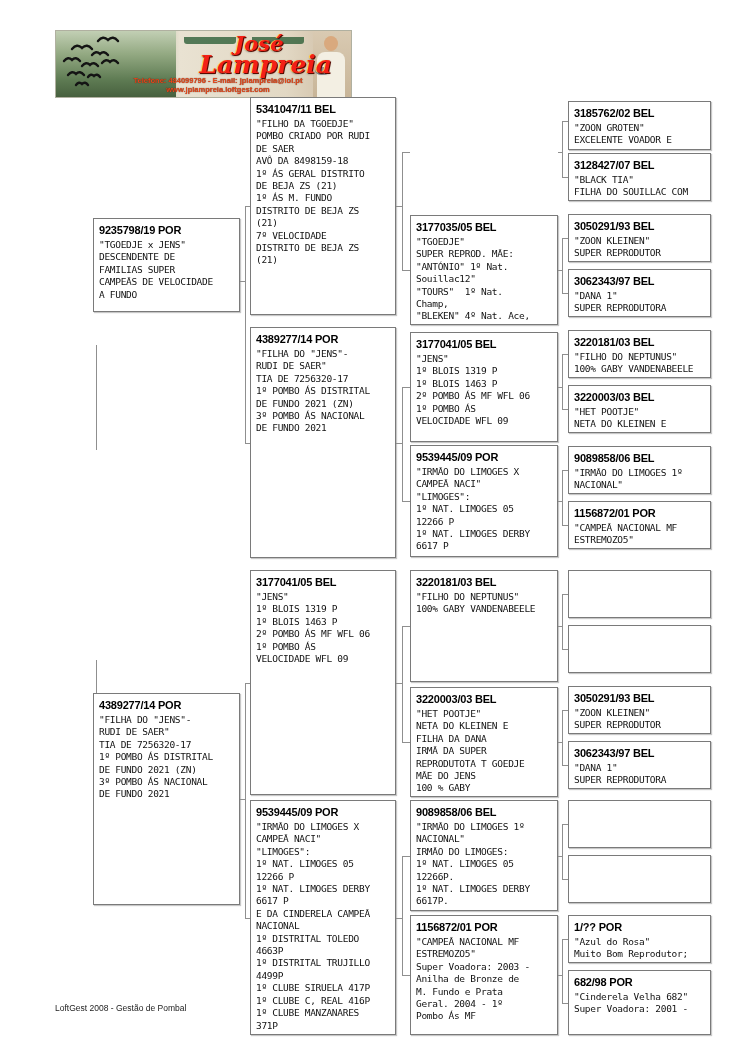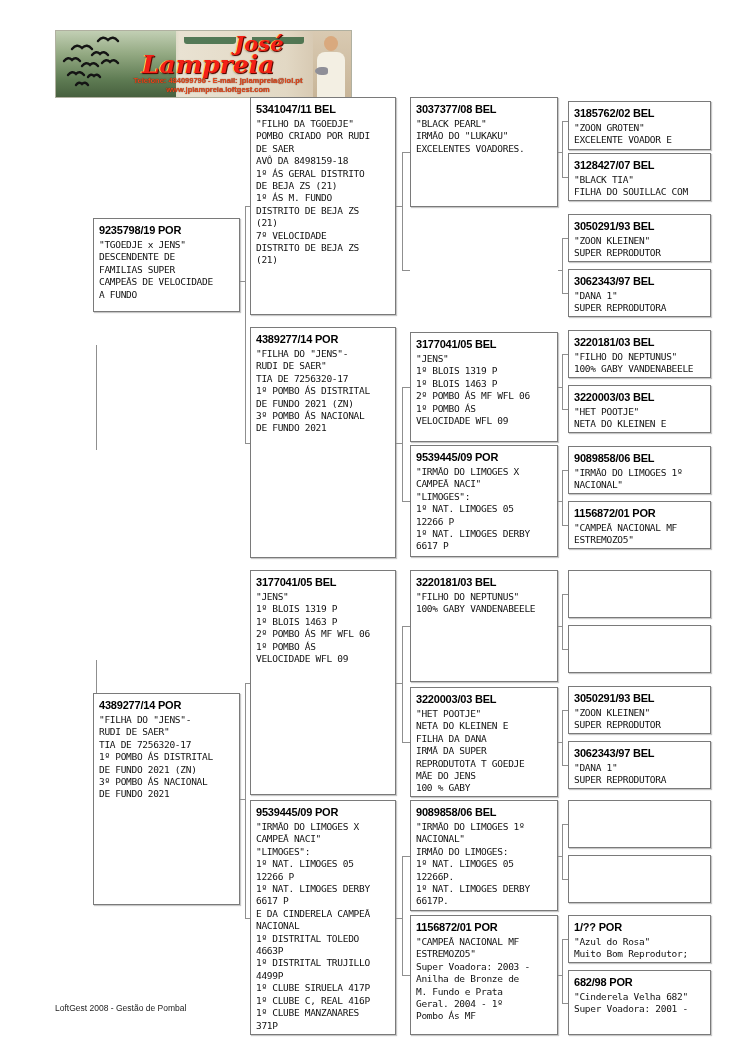--- a/index.html
+++ b/index.html
@@ -27,21 +27,21 @@
   .logo-awning2{position:absolute;left:196px;top:6px;width:52px;height:7px;background:#2e5f38;border-radius:0 0 3px 3px;opacity:.8;}
   .logo-man{position:absolute;right:0;top:0;width:38px;height:66px;
         background:linear-gradient(180deg,#d9cab2 0%,#c8b598 100%);}
   .logo-man .head{position:absolute;left:11px;top:5px;width:14px;height:15px;border-radius:50%;background:#d9a97e;}
   .logo-man .body{position:absolute;left:4px;top:21px;width:28px;height:45px;border-radius:8px 8px 0 0;background:#f3efe3;}
   .logo-man .pigeon{position:absolute;left:2px;top:36px;width:13px;height:8px;border-radius:60% 40% 40% 60%;background:#8f8f98;}
   .logo-birds{position:absolute;left:2px;top:4px;}
   .logo-name1{position:absolute;left:128px;top:0px;width:150px;text-align:center;
         font-family:"DejaVu Serif",serif;font-style:italic;font-weight:bold;font-size:21px;color:#f32017;
         text-shadow:1px 1px 0 #5a0a00,-1px 0 0 #ffd24a,0 1px 2px rgba(0,0,0,.5);}
-  .logo-name2{position:absolute;left:86px;top:19px;width:190px;text-align:left;
+  .logo-name2{position:absolute;left:86px;top:19px;width:190px;text-align:right;
         font-family:"DejaVu Serif",serif;font-style:italic;font-weight:bold;font-size:25px;color:#f32017;
         text-shadow:1px 1px 0 #5a0a00,-1px 0 0 #ffd24a,0 1px 2px rgba(0,0,0,.5);}
   .logo-contact{position:absolute;left:48px;top:45px;width:228px;text-align:center;
         font-family:"Liberation Sans",sans-serif;font-weight:bold;font-size:7.5px;color:#e84a1e;
         text-shadow:0 0 1px #3a1000;white-space:nowrap;}
   .logo-site{position:absolute;left:48px;top:54px;width:228px;text-align:center;
         font-family:"Liberation Sans",sans-serif;font-weight:bold;font-size:7.5px;color:#e84a1e;
         text-shadow:0 0 1px #3a1000;white-space:nowrap;}
 
   .footer{position:absolute;left:55px;top:1003px;font-family:"Liberation Sans",sans-serif;
@@ -148,25 +148,29 @@
 1º DISTRITAL TOLEDO
 4663P
 1º DISTRITAL TRUJILLO
 4499P
 1º CLUBE SIRUELA 417P
 1º CLUBE C, REAL 416P
 1º CLUBE MANZANARES
 371P</div>
   </div>
 
-  <div class="pbox" style="left:410px;top:97px;width:148px;height:110px">
-    <div class="ring">3037377/08 BEL</div>
-    <div class="info">"BLACK PEARL"
-IRMÃO DO "LUKAKU"
-EXCELENTES VOADORES.</div>
+  <div class="pbox" style="left:410px;top:215px;width:148px;height:110px">
+    <div class="ring">3177035/05 BEL</div>
+    <div class="info">"TGOEDJE"
+SUPER REPROD. MÃE:
+"ANTÓNIO" 1º Nat.
+Souillac12"
+"TOURS"  1º Nat.
+Champ,
+"BLEKEN" 4º Nat. Ace,</div>
   </div>
   <div class="pbox" style="left:410px;top:332px;width:148px;height:110px">
     <div class="ring">3177041/05 BEL</div>
     <div class="info">"JENS"
 1º BLOIS 1319 P
 1º BLOIS 1463 P
 2º POMBO ÁS MF WFL 06
 1º POMBO ÁS
 VELOCIDADE WFL 09</div>
   </div>

